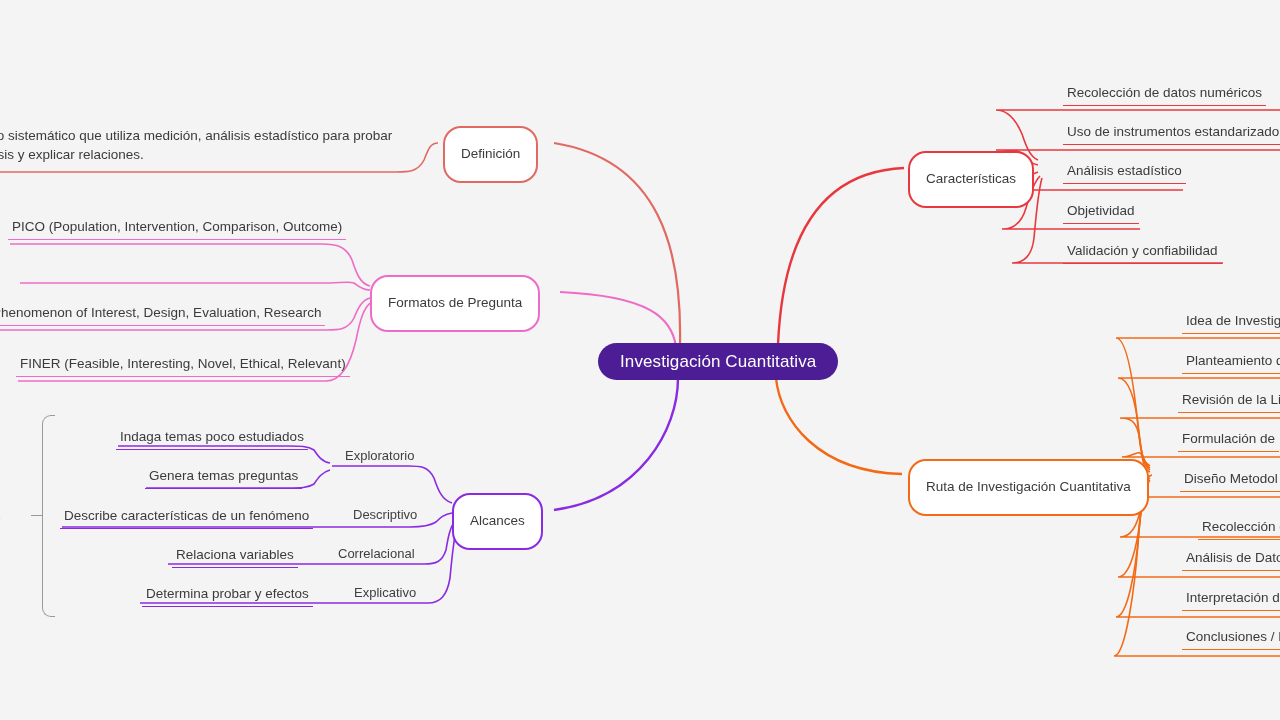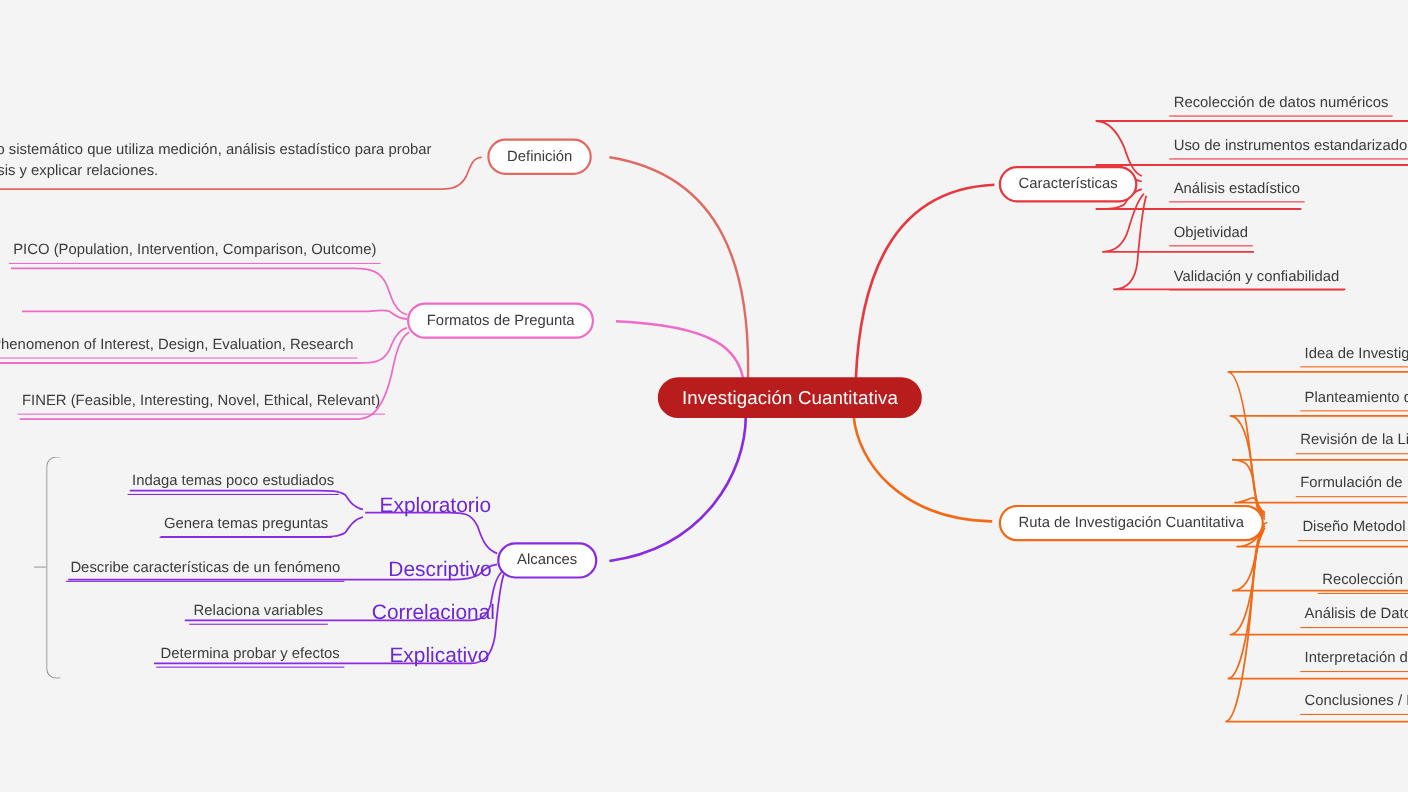--- a/index.html
+++ b/index.html
@@ -29,50 +29,50 @@
     height: 720px;
     pointer-events: none;
   }
   .node {
     position: absolute;
     box-sizing: border-box;
     white-space: nowrap;
   }
   
   .root-node {
-    background: #b91c1c;
+    background: #4c1d95;
     color: #ffffff;
     border-radius: 22px;
     padding: 10px 22px;
     font-size: 17px;
     letter-spacing: .1px;
     line-height: 1;
   }
   
   .pill {
     background: #ffffff;
     border: 2px solid #888;
     border-radius: 18px;
-    padding: 7px 16px;
+    padding: 19px 16px;
     font-size: 13.5px;
     color: #3b3b3b;
     line-height: 1.1;
   }
   
   .leaf {
     font-size: 13.5px;
     color: #3b3b3b;
     padding: 2px 4px 4px 4px;
     border-bottom: 1.6px solid #888;
     line-height: 1.15;
   }
   
   .plain {
-    font-size: 19px;
-    color: #6d28d9;
+    font-size: 13px;
+    color: #404040;
     line-height: 1.15;
     padding: 2px 4px;
   }
   .bracket {
     position: absolute;
     border-left: 1.4px solid #9a9a9a;
     border-top: 1.4px solid #9a9a9a;
     border-bottom: 1.4px solid #9a9a9a;
     border-top-left-radius: 9px;
     border-bottom-left-radius: 9px;

